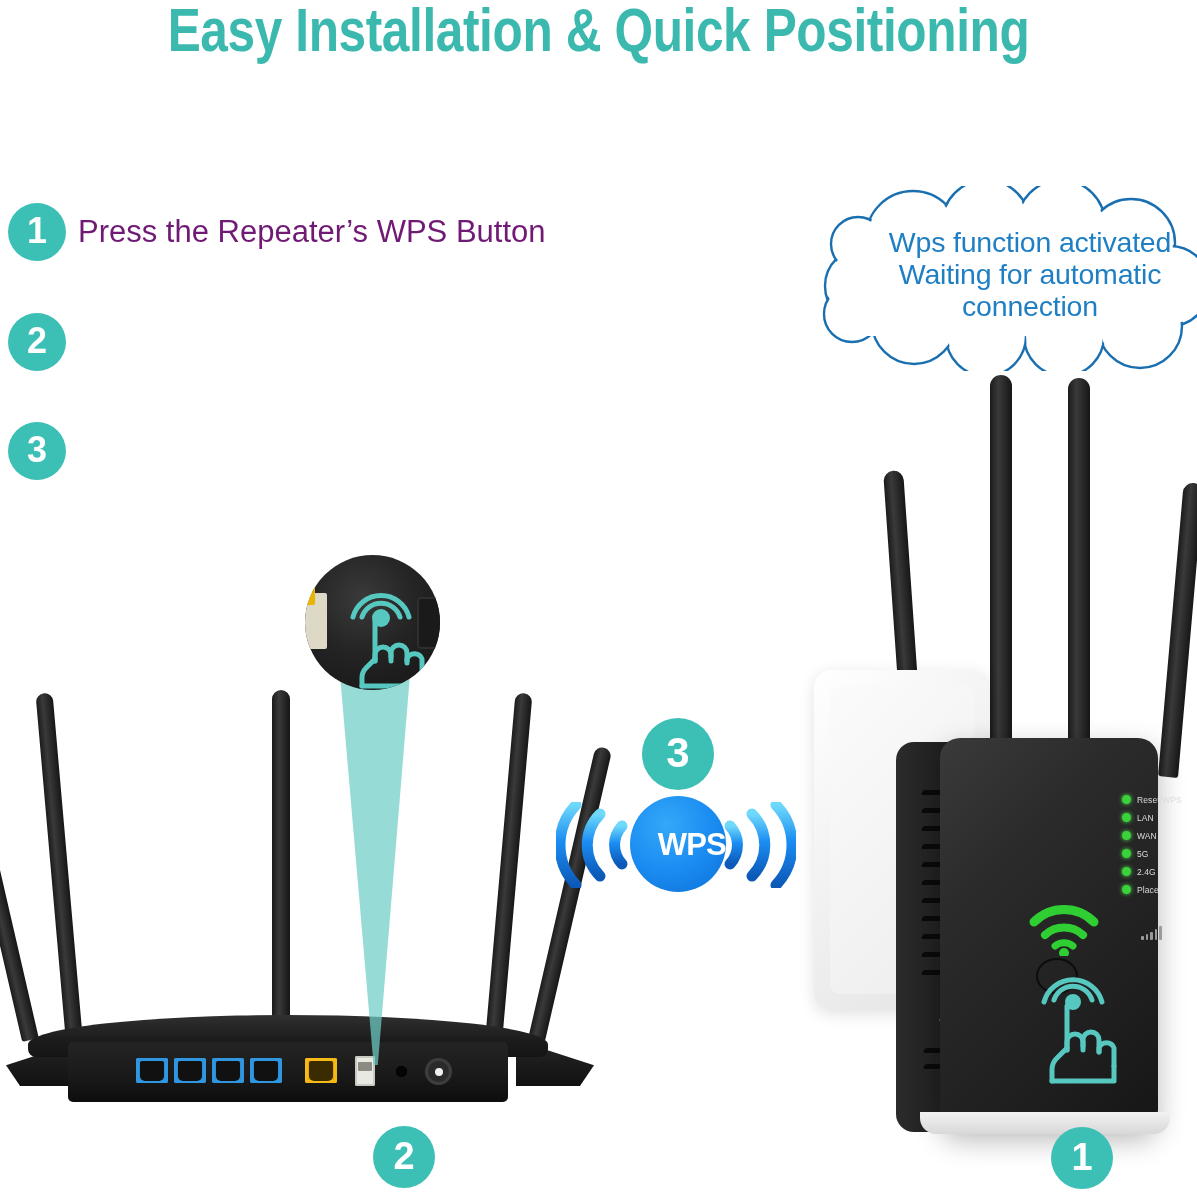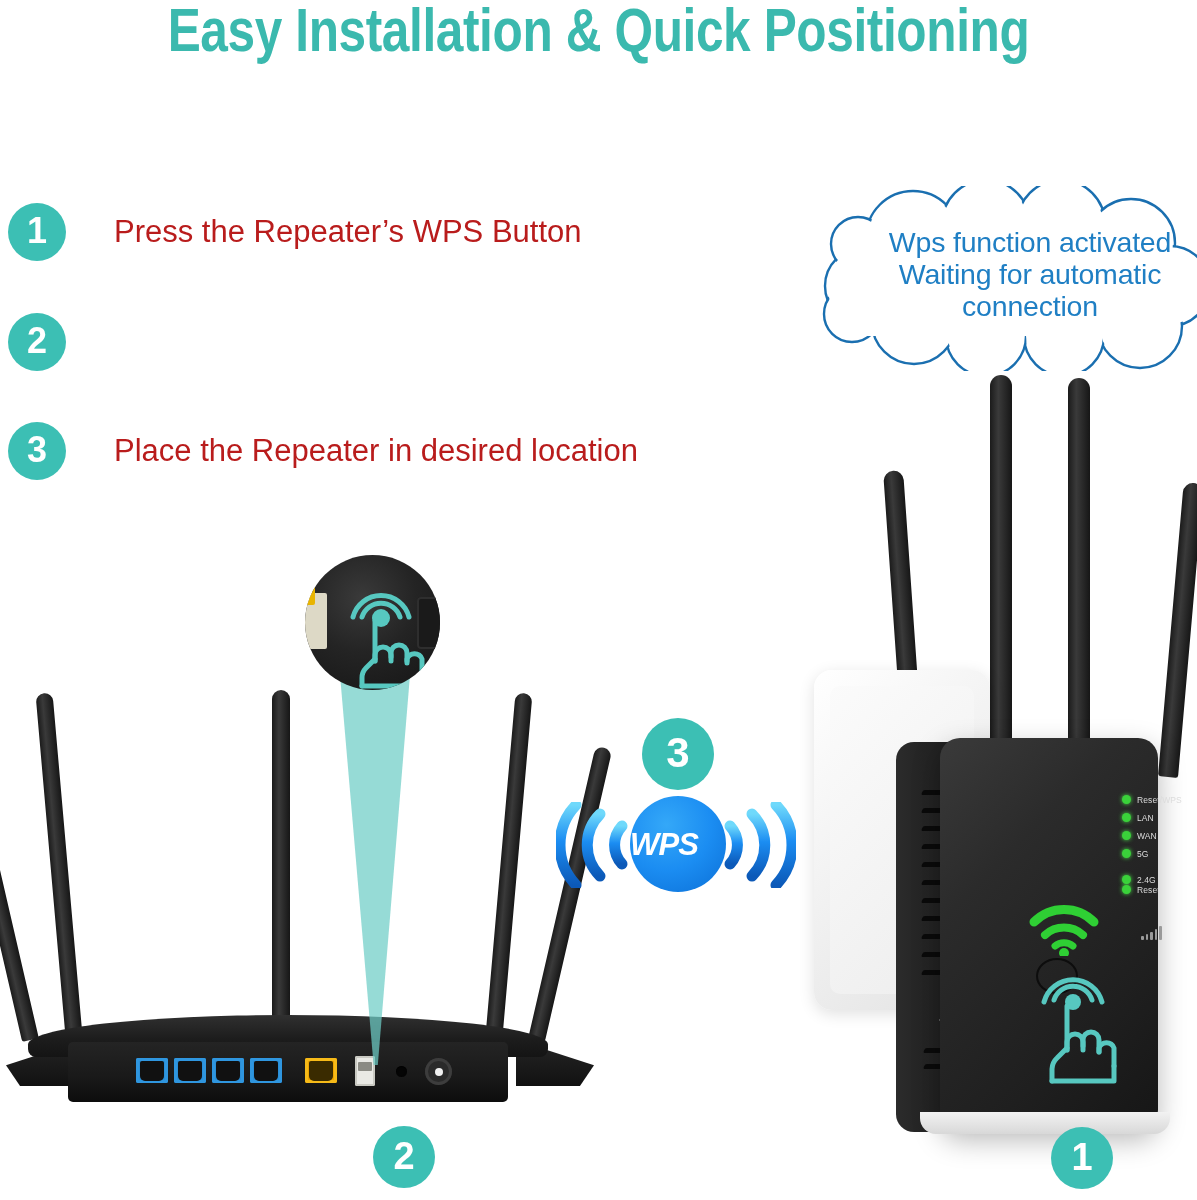--- a/index.html
+++ b/index.html
@@ -57,22 +57,22 @@
     font-weight: bold;
     display: flex;
     align-items: center;
     justify-content: center;
     flex: 0 0 auto;
     line-height: 1;
     padding-bottom: 2px;
     box-sizing: border-box;
   }
   .step-text {
-    margin-left: 48px;
-    color: #b91c1c;
+    margin-left: 12px;
+    color: #701a75;
     font-size: 31px;
     font-weight: 400;
     white-space: nowrap;
   }
   #step-1 { top: 203px; }
   #step-2 { top: 313px; }
   #step-3 { top: 422px; }
 
   
   #speech-cloud {
@@ -197,21 +197,21 @@
     background: #3cbfb4; color: #fff;
     font-size: 42px; font-weight: bold;
     display:flex; align-items:center; justify-content:center;
     line-height:1; padding-bottom:3px; box-sizing:border-box;
   }
   #wps-circle {
     position: absolute;
     left: 74px; top: 78px;
     width: 96px; height: 96px; border-radius: 50%;
     background: radial-gradient(circle at 38% 30%, #34a8f8 0%, #1b8df2 50%, #0b6fd6 100%);
-    display: flex; align-items: center; justify-content: flex-start; font-style: italic;
+    display: flex; align-items: center; justify-content: flex-end;
   }
   #wps-label {
     color: #ffffff; font-size: 31px; font-weight: bold; letter-spacing: -0.8px;
     line-height: 1;
   }
 
   
   #repeater-scene { position: absolute; left: 800px; top: 370px; width: 397px; height: 790px; }
   #wall-plate {
     position: absolute;
@@ -304,21 +304,20 @@
 
   <div class="step-row" id="step-1">
     <div class="step-badge">1</div>
     <div class="step-text">Press the Repeater’s WPS Button</div>
   </div>
   <div class="step-row" id="step-2">
     <div class="step-badge">2</div>
   </div>
   <div class="step-row" id="step-3">
     <div class="step-badge">3</div>
-    <div class="step-text">Place the Repeater in desired location</div>
   </div>
 
   <div id="speech-cloud">
     <svg width="398" height="185" viewBox="0 0 398 185">
       <g fill="#ffffff" stroke="#1a6fb0" stroke-width="2.4" stroke-linejoin="round">
         <circle cx="95" cy="52" r="47"></circle>
         <circle cx="168" cy="38" r="44"></circle>
         <circle cx="243" cy="38" r="44"></circle>
         <circle cx="313" cy="57" r="44"></circle>
         <circle cx="352" cy="100" r="40"></circle>
@@ -477,27 +476,27 @@
       <span class="led-label">LAN</span>
     </div>
     <div class="led-row" style="top:461px;">
       <span class="led-dot"></span>
       <span class="led-label">WAN</span>
     </div>
     <div class="led-row" style="top:479px;">
       <span class="led-dot"></span>
       <span class="led-label">5G</span>
     </div>
-    <div class="led-row" style="top:497px;margin-top:8px;">
+    <div class="led-row" style="top:497px;">
       <span class="led-dot"></span>
       <span class="led-label">2.4G</span>
     </div>
     <div class="led-row" style="top:515px;">
       <span class="led-dot"></span>
-      <span class="led-label">Reset</span>
+      <span class="led-label">Place</span>
     </div>
 
     <svg class="abs" style="left:228px; top:530px;" width="72" height="56" viewBox="0 0 72 56">
       <g fill="none" stroke="#2fcf34" stroke-linecap="round">
         <path d="M6 22 a42 42 0 0 1 60 0" stroke-width="9"></path>
         <path d="M17 35 a28 28 0 0 1 38 0" stroke-width="8"></path>
         <path d="M27 46 a14 14 0 0 1 18 0" stroke-width="7"></path>
       </g>
       <circle cx="36" cy="53" r="5" fill="#2fcf34"></circle>
     </svg>

